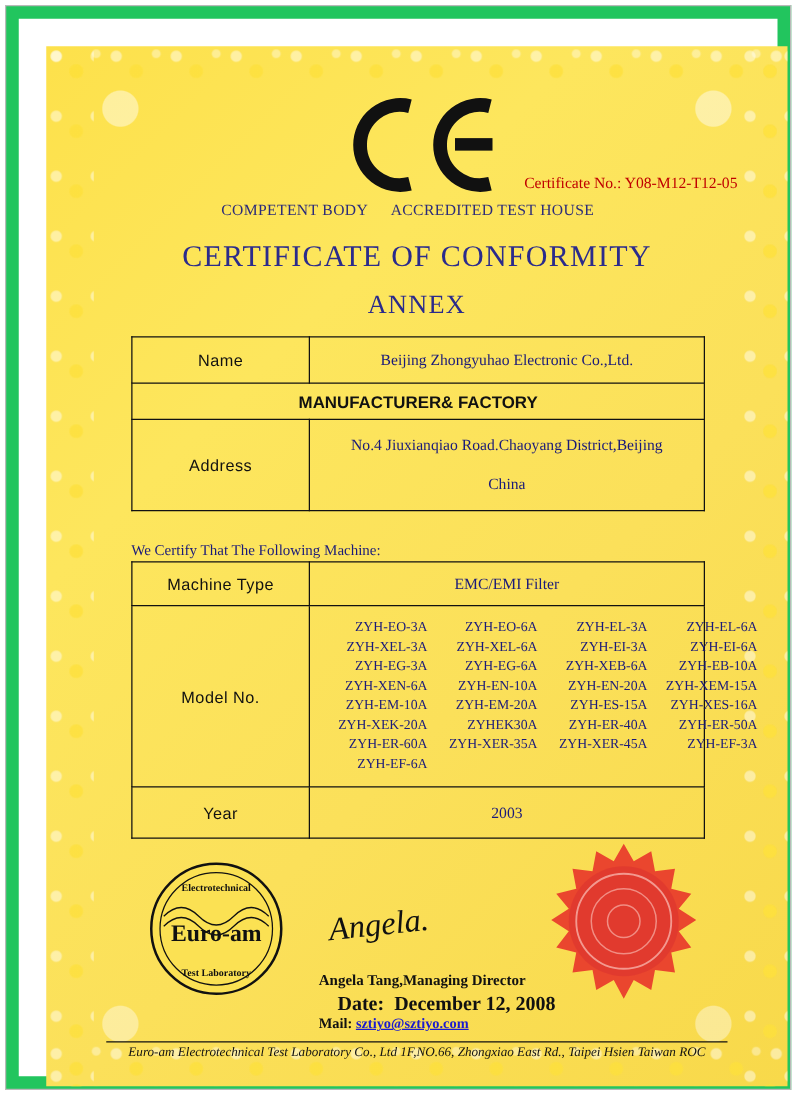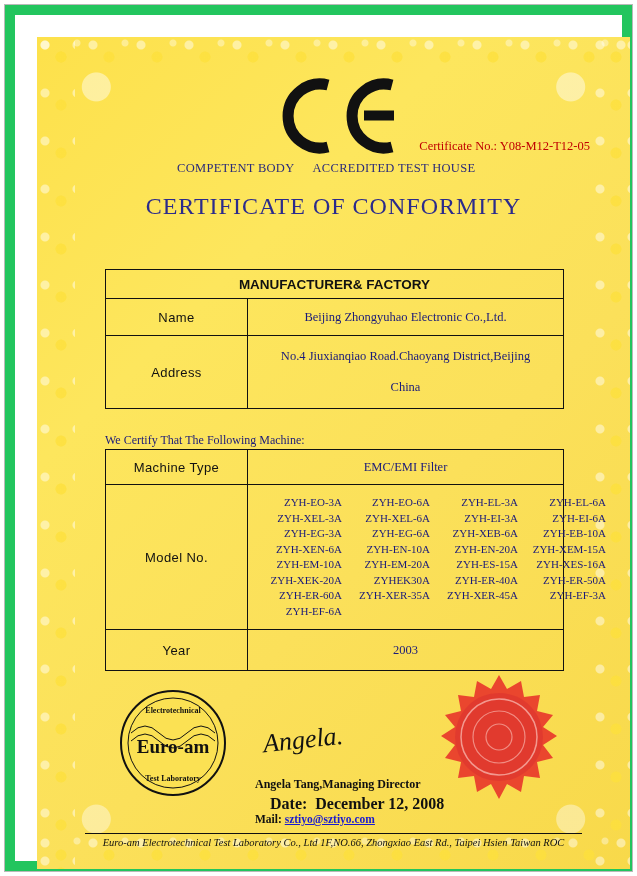--- a/index.html
+++ b/index.html
@@ -287,33 +287,34 @@
           <div class="cert-no">
             <span>Certificate No.:</span>
             <span>Y08-M12-T12-05</span>
           </div>
 
           <div class="body-line">
             <span>COMPETENT BODY</span><span class="sp"></span><span>ACCREDITED TEST HOUSE</span>
           </div>
 
           <div class="title">CERTIFICATE OF CONFORMITY</div>
+          <div class="subtitle">ANNEX</div>
 
           <table class="tbl t-manu">
             <colgroup>
                 <col style="width:142px">
                 <col style="width:316px">
               </colgroup>
             <tbody>
               <tr>
-                <td class="cell-head" colspan="2">MANUFACTURER&amp; FACTORY</td>
-              </tr>
-              <tr>
                 <td class="cell-label" style="height:36px">Name</td>
                 <td class="cell-value">Beijing Zhongyuhao Electronic Co.,Ltd.</td>
+              </tr>
+              <tr>
+                <td class="cell-head" colspan="2">MANUFACTURER&amp; FACTORY</td>
               </tr>
               <tr>
                 <td class="cell-label" style="height:72px">Address</td>
                 <td class="cell-value">
                   <div>No.4 Jiuxianqiao Road.Chaoyang District,Beijing</div>
                   <div style="height:16px"></div>
                   <div>China</div>
                 </td>
               </tr>
             </tbody>

